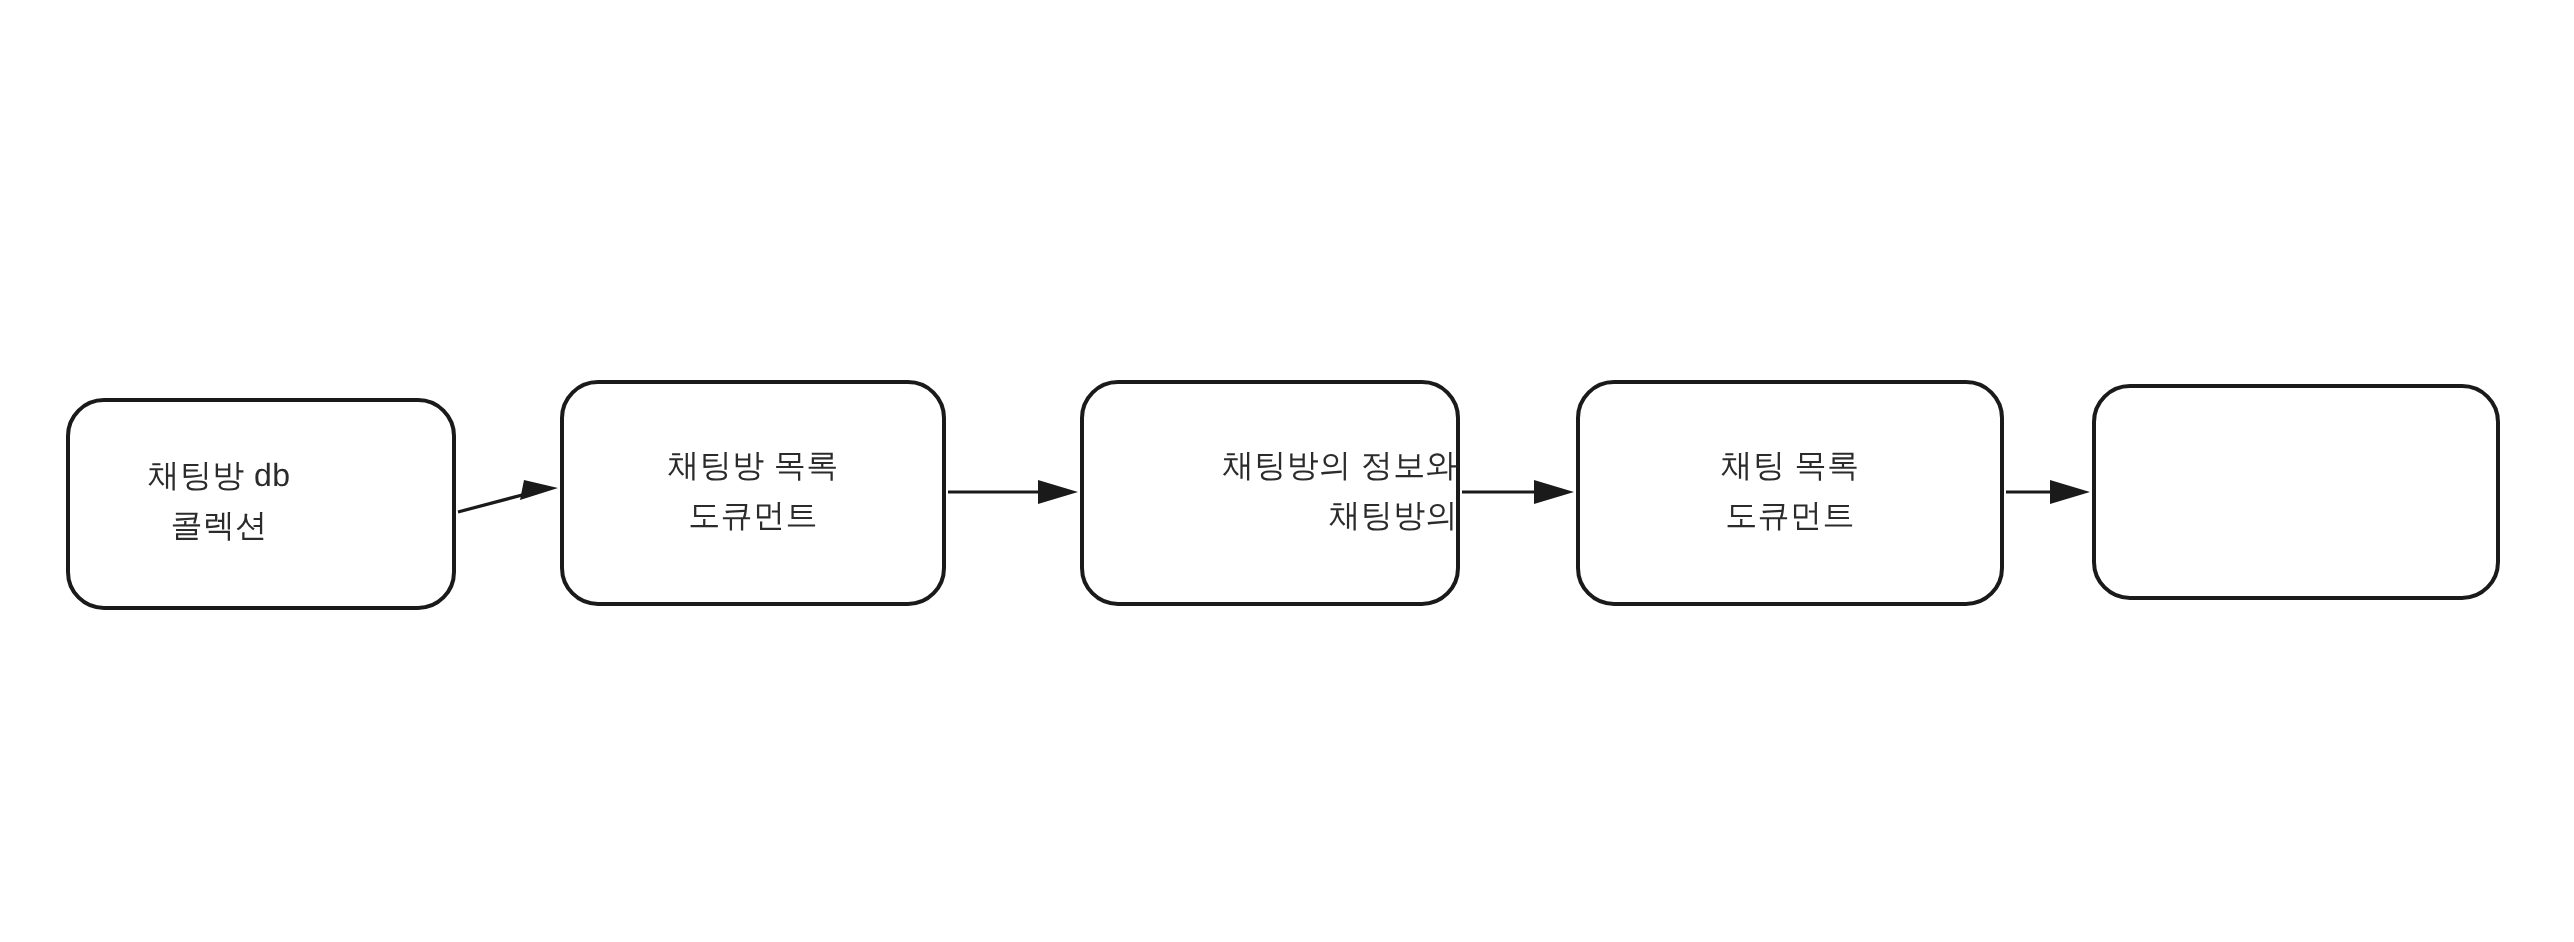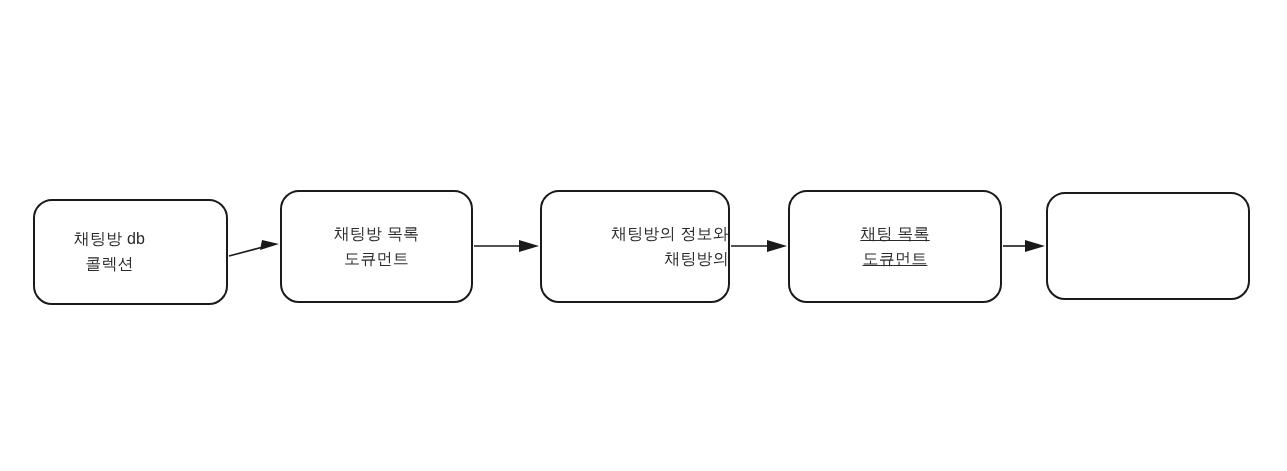--- a/index.html
+++ b/index.html
@@ -100,19 +100,19 @@
   <div class="node-label" style="left:281px; top:191px; width:191px; height:111px;border-radius:26px;">
     <span class="line">채팅방 목록</span>
     <span class="line">도큐먼트</span>
   </div>
 
   <div class="node-label" style="left:541px; top:191px; width:188px; height:111px;align-items:flex-end;">
     <span class="line">채팅방의 정보와</span>
     <span class="line">채팅방의</span>
   </div>
 
-  <div class="node-label" style="left:789px; top:191px; width:212px; height:111px;text-decoration:underline;">
+  <div class="node-label" style="left:789px; top:191px; width:212px; height:111px;">
     <span class="line">채팅 목록</span>
     <span class="line">도큐먼트</span>
   </div>
 
 
 </div>
 
 </body></html>

